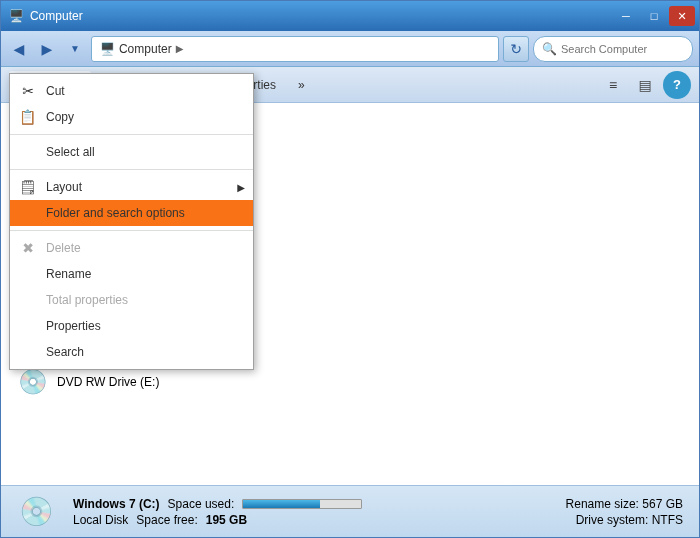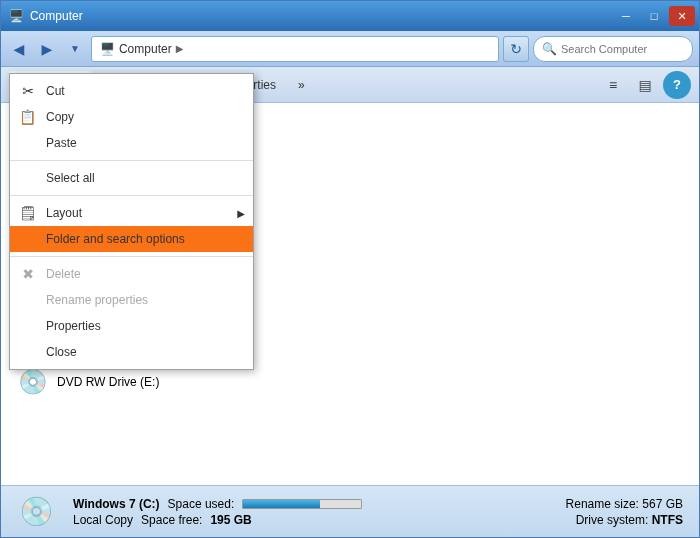--- a/index.html
+++ b/index.html
@@ -461,46 +461,46 @@
       <div class="status-row">
         <span style="font-weight:600;">Windows 7 (C:)</span>
         <span>Space used:</span>
         <div class="status-bar-container">
           <div class="status-bar-bg">
             <div class="status-bar-fill" style="width:65%;"></div>
           </div>
         </div>
       </div>
       <div class="status-row">
-        <span>Local Copy</span>
+        <span>Local Disk</span>
         <span>Space free:</span>
         <span style="font-weight:600;">195 GB</span>
       </div>
     </div>
     <div class="status-right">
       <div>
         <span>Rename size:</span>
         <span style="font-weight:400;">567 GB</span>
       </div>
       <div>
         <span>Drive system:</span>
-        <span style="font-weight:700;">NTFS</span>
+        <span style="font-weight:400;">NTFS</span>
       </div>
     </div>
   </div>
 
   <div class="context-menu" id="context-menu">
   <div class="menu-item"><span class="menu-item-icon">✂</span>Cut</div>
       <div class="menu-item"><span class="menu-item-icon">📋</span>Copy</div>
-      <div class="menu-item">Paste</div>
       <div class="menu-separator"></div>
       <div class="menu-item">Select all</div>
       <div class="menu-separator"></div>
       <div class="menu-item"><span class="menu-item-icon">🗒</span>Layout<span class="menu-item-arrow">▶</span></div>
       <div class="menu-item highlighted">Folder and search options</div>
       <div class="menu-separator"></div>
       <div class="menu-item disabled"><span class="menu-item-icon">✖</span>Delete</div>
-      <div class="menu-item disabled">Rename properties</div>
+      <div class="menu-item">Rename</div>
+      <div class="menu-item disabled">Total properties</div>
       <div class="menu-item">Properties</div>
-      <div class="menu-item">Close</div>
+      <div class="menu-item">Search</div>
     </div>
 
 </div>
 
 </body></html>

